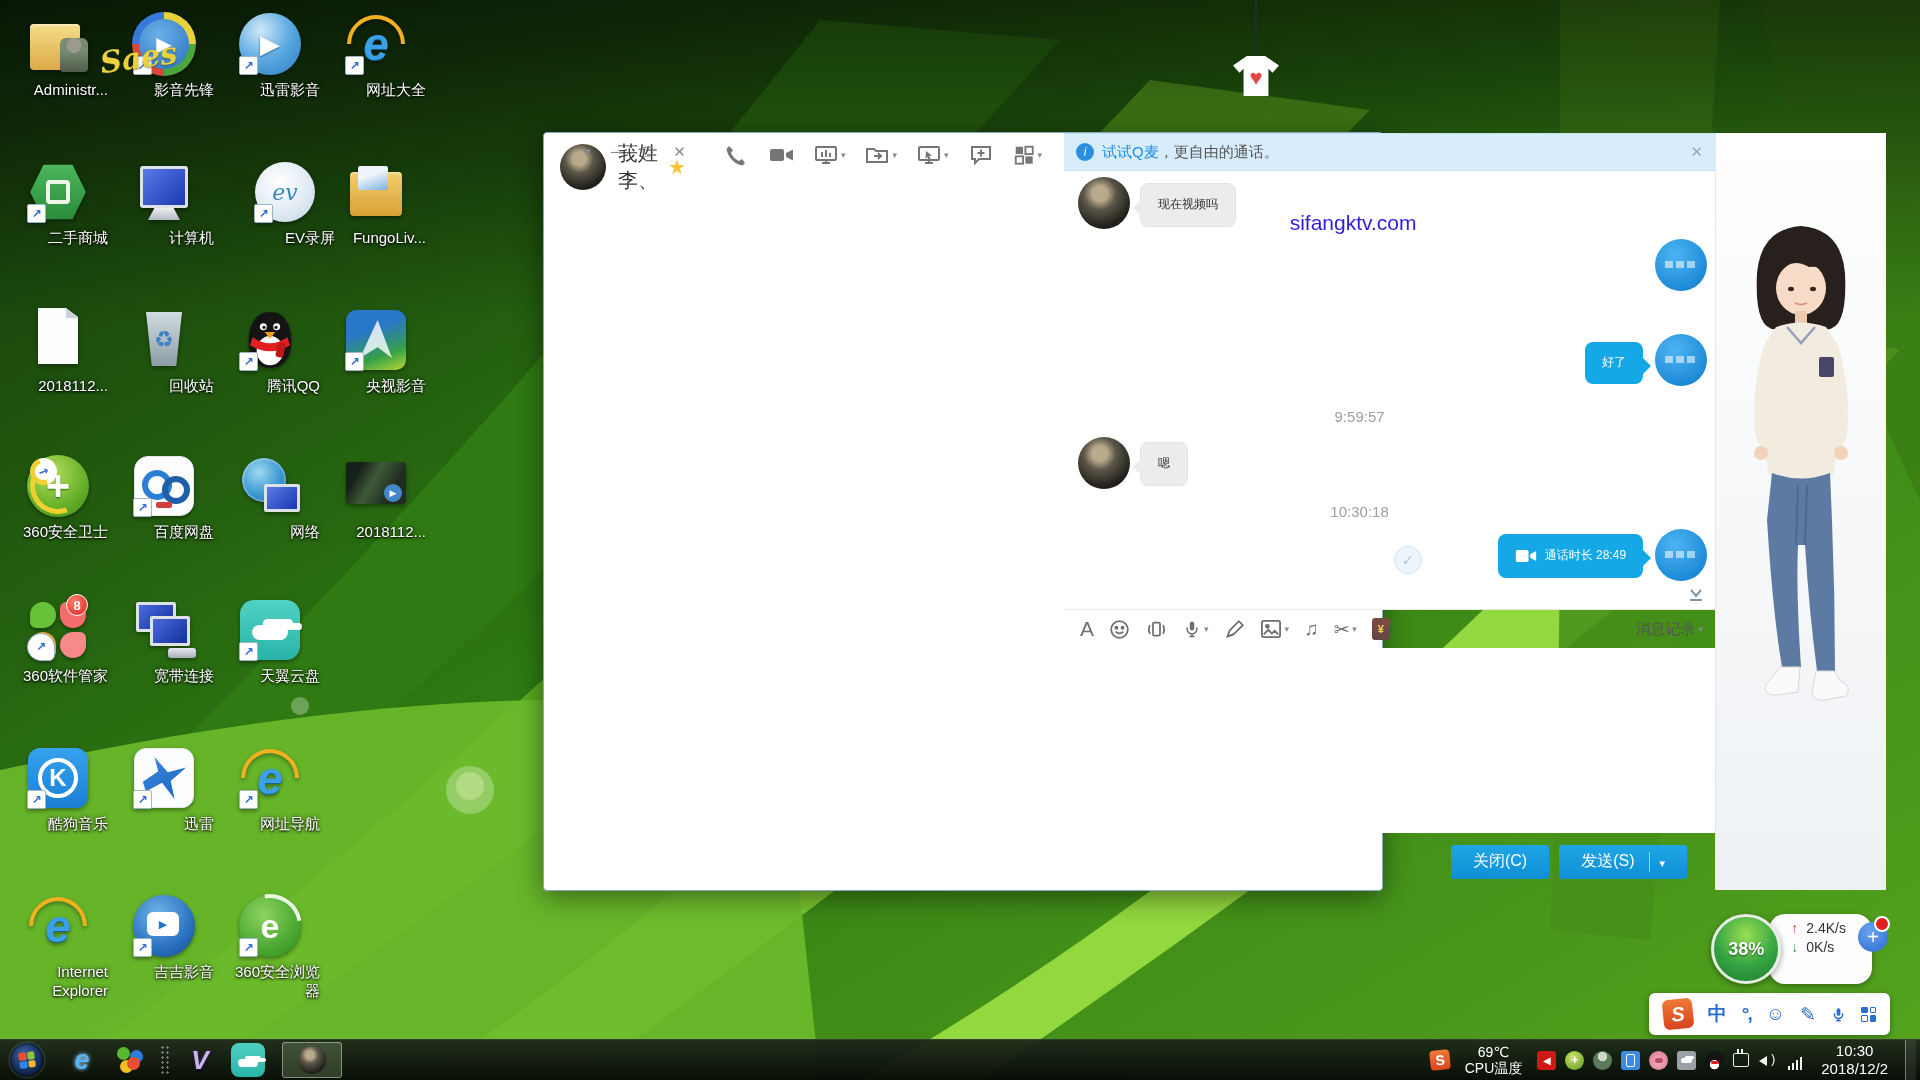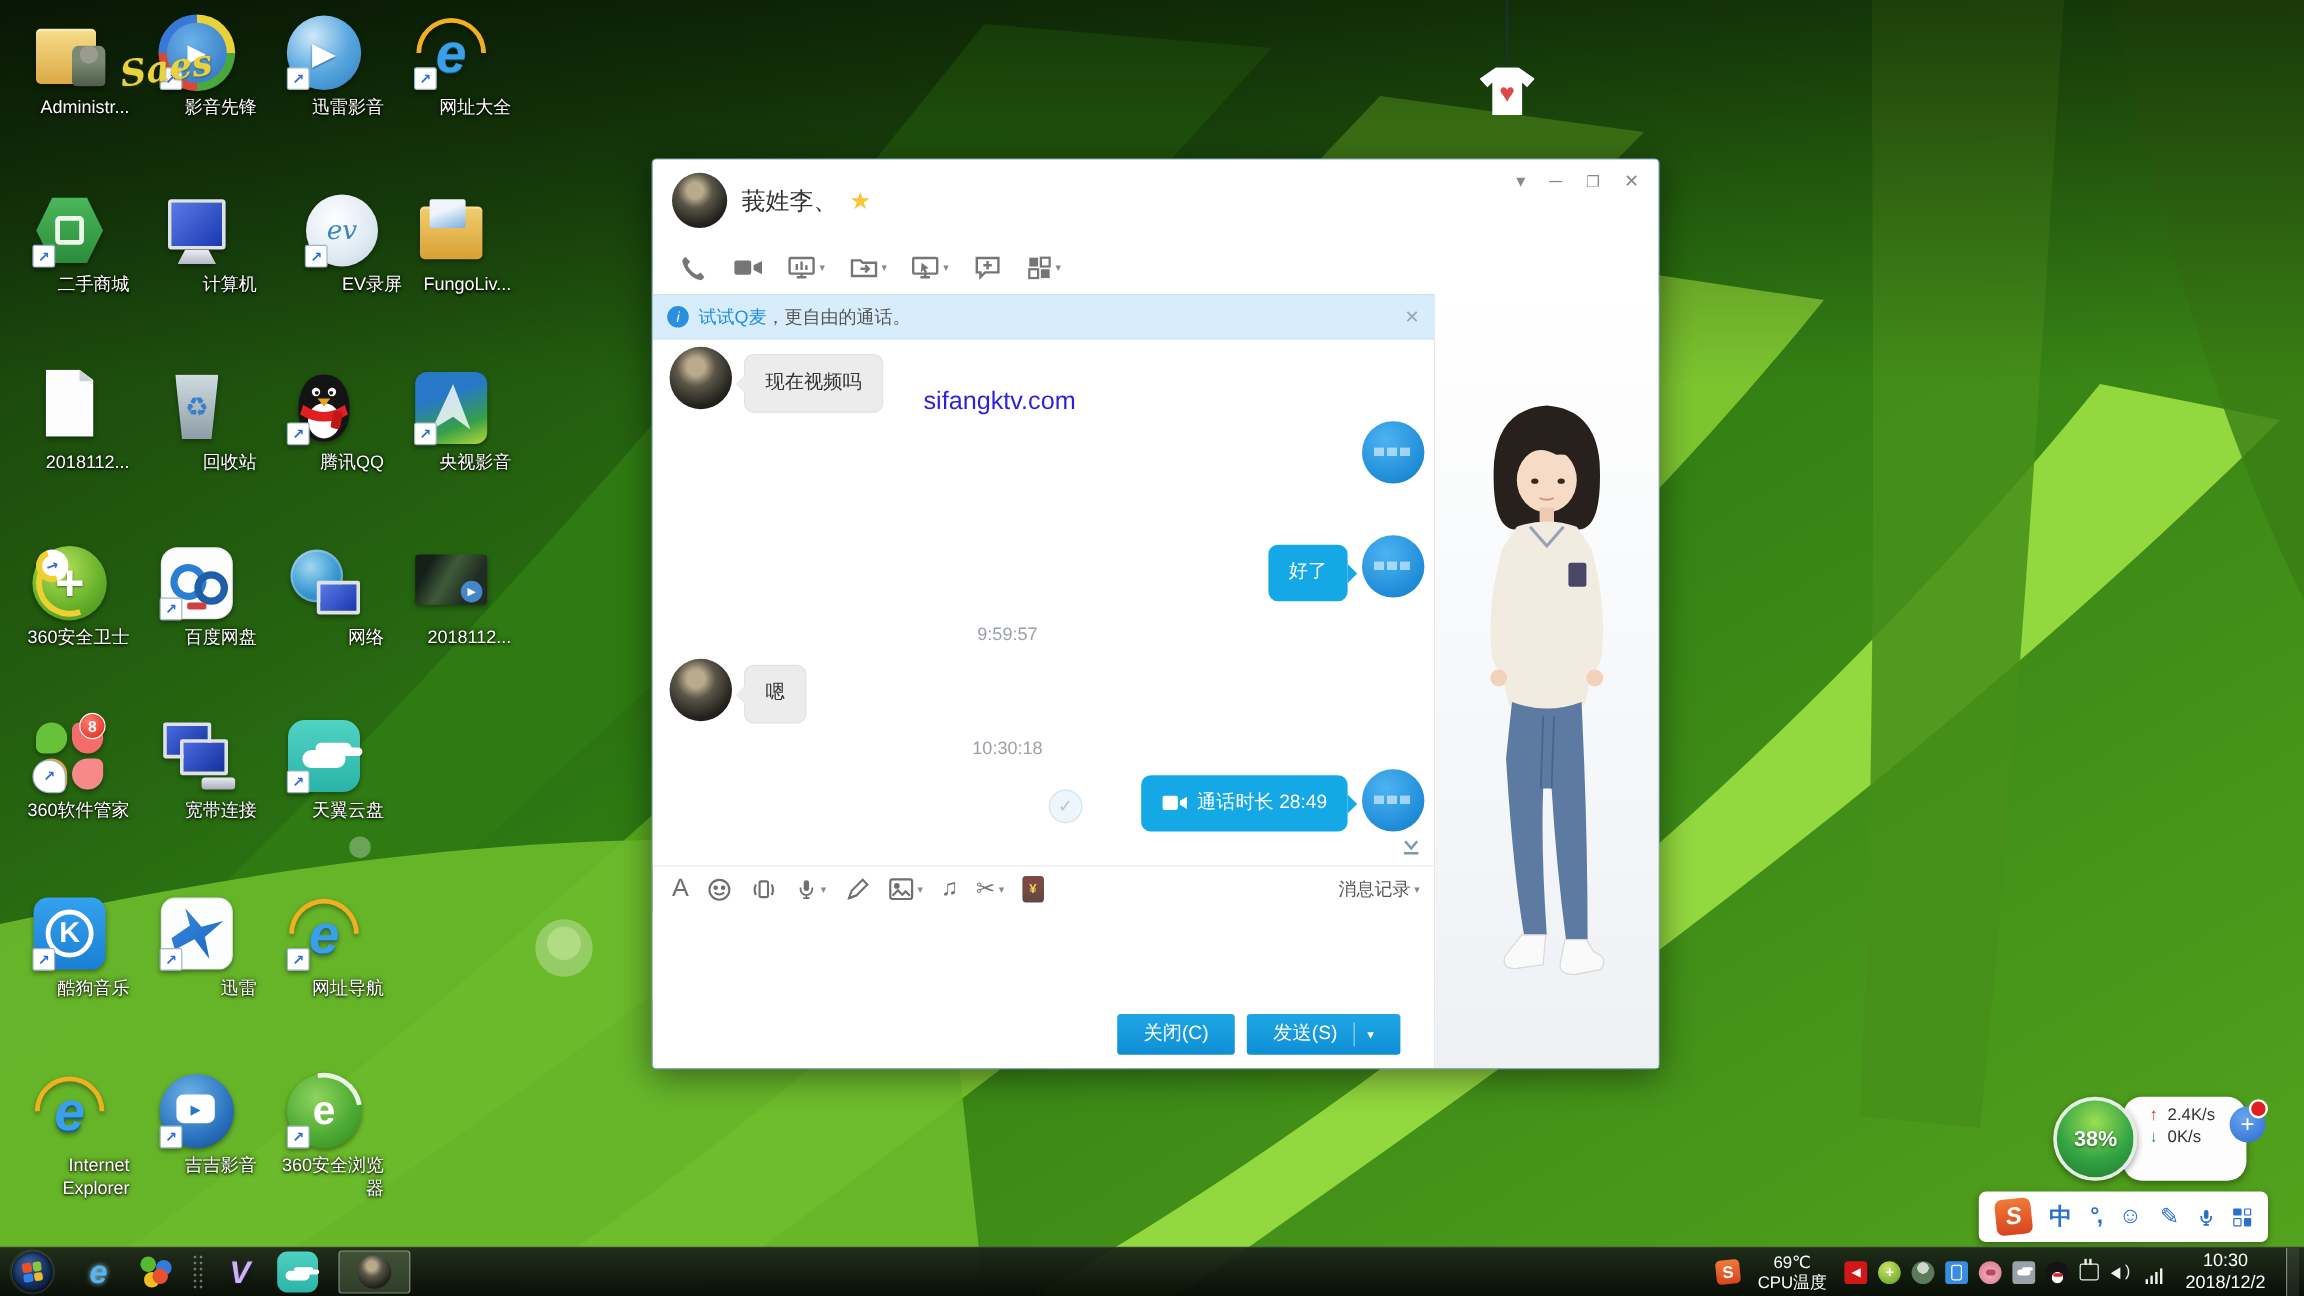--- a/index.html
+++ b/index.html
@@ -115,21 +115,21 @@
   
   .shirtw{position:absolute;left:1232px;top:0;width:48px;text-align:center;z-index:3}
   .shirtw .string{width:2px;height:56px;background:rgba(30,50,70,.6);margin:0 auto}
   .shirtw .shirt{width:46px;height:40px;margin:0 auto;background:#fff;position:relative;
      clip-path:polygon(30% 0,70% 0,100% 24%,86% 42%,77% 32%,77% 100%,23% 100%,23% 32%,14% 42%,0 24%);
      filter:drop-shadow(0 2px 2px rgba(0,0,0,.35))}
   .shirt::after{content:"♥";color:#e04848;font-size:22px;position:absolute;inset:4px 0 0 0;
      display:flex;align-items:center;justify-content:center}
   
   .qqwin{position:absolute;left:543px;top:132px;width:838px;height:757px;background:#fff;border:1px solid #86a7bd;
-     border-radius:4px;box-shadow:0 6px 28px rgba(0,0,0,.45);z-index:4;display:flex;flex-direction:column}
+     border-radius:4px;box-shadow:0 6px 28px rgba(0,0,0,.45);z-index:4;display:flex;flex-direction:row}
   .titlebar{height:68px;display:flex;align-items:center;padding:0 16px;position:relative}
   .pavatar{width:46px;height:46px;border-radius:50%;flex:none;
      background:radial-gradient(circle at 42% 32%,#b9aa8c 0 16%,#5a5648 35%,#23211d 70%,#151412)}
   .pavatar.small{width:52px;height:52px}
   .title{font-size:20px;color:#333;margin-left:12px}
   .star{color:#f6c636;font-size:20px;margin-left:10px;text-shadow:0 0 2px #fff}
   .winctl{position:absolute;right:16px;top:10px;display:flex;gap:20px;color:#8a8a8a;font-size:15px}
   .winctl span{cursor:pointer;line-height:18px}
   .wc-roll::before{content:"▾"}.wc-min::before{content:"─"}.wc-max::before{content:"❐";font-size:13px}.wc-close::before{content:"✕"}
   .ttools{height:44px;display:flex;align-items:center;gap:8px;padding:0 16px}
@@ -139,21 +139,21 @@
   .bodyrow{flex:1;display:flex;min-height:0}
   .maincol{width:651px;display:flex;flex-direction:column;border-right:1px solid #e4e8ec}
   .notice{height:36px;background:#d8edfb;border-top:1px solid #c6e2f4;border-bottom:1px solid #c6e2f4;
      display:flex;align-items:center;padding:0 12px;font-size:15px;color:#555;position:relative}
   .ninfo{width:18px;height:18px;border-radius:50%;background:#2a8fe0;color:#fff;font-size:12px;font-style:italic;
      display:flex;align-items:center;justify-content:center;margin-right:8px;flex:none}
   .nlink{color:#1e8ce0;cursor:pointer}
   .nclose{position:absolute;right:12px;color:#9aa6b0;font-size:15px;cursor:pointer}
   .nclose::before{content:"✕"}
   .msgs{height:438px;position:relative;background:#fff}
-  .bub{position:absolute;font-size:16px;line-height:1.3;padding:13px 17px;border-radius:8px;white-space:nowrap}
+  .bub{position:absolute;font-size:12px;line-height:1.3;padding:13px 17px;border-radius:8px;white-space:nowrap}
   .bub.recv{background:#ececec;color:#333;border:1px solid #e2e2e2}
   .bub.recv::before{content:"";position:absolute;left:-8px;top:16px;border:8px solid transparent;border-right-color:#ececec;border-left:0}
   .bub.sent{background:#15a8e6;color:#fff}
   .bub.sent::after{content:"";position:absolute;right:-8px;top:16px;border:8px solid transparent;border-left-color:#15a8e6;border-right:0}
   .savatar{position:absolute;width:52px;height:52px;border-radius:50%;
      background:radial-gradient(circle at 38% 30%,#4db4f2,#1e8cd8 70%,#1878c0);overflow:hidden}
   .savatar::after{content:"";position:absolute;left:10px;top:22px;width:32px;height:7px;
      background:repeating-linear-gradient(90deg,rgba(255,255,255,.55) 0 8px,transparent 8px 11px)}
   .tstamp{position:absolute;left:0;right:60px;text-align:center;color:#9aa0a6;font-size:15px}
   .wmark{position:absolute;left:139px;top:40px;width:300px;text-align:center;color:#2f1fd8;font-size:21px}

